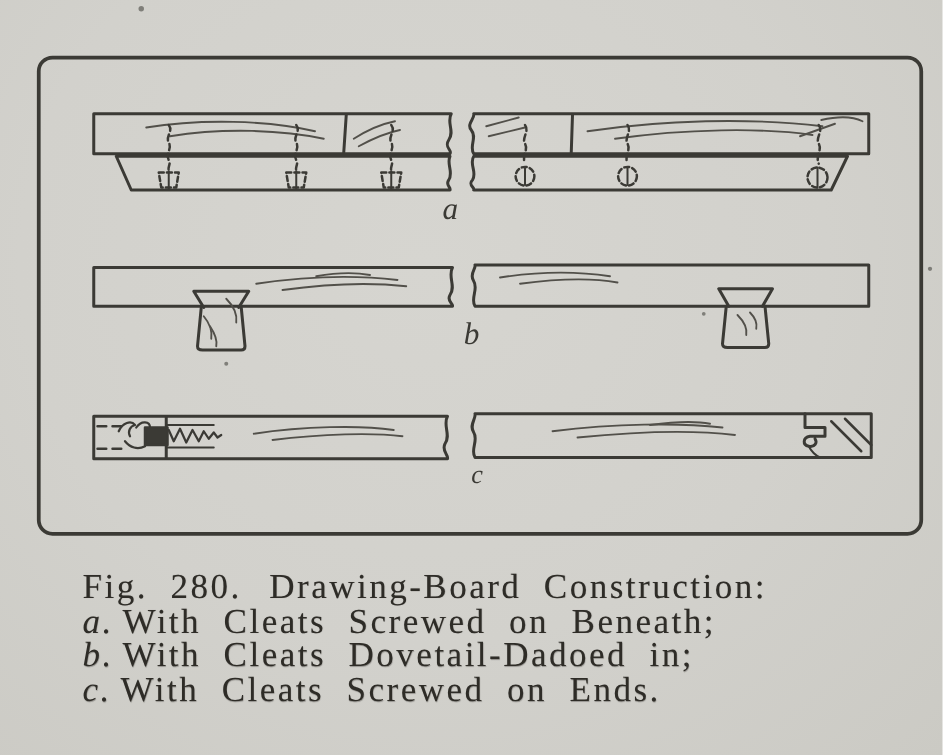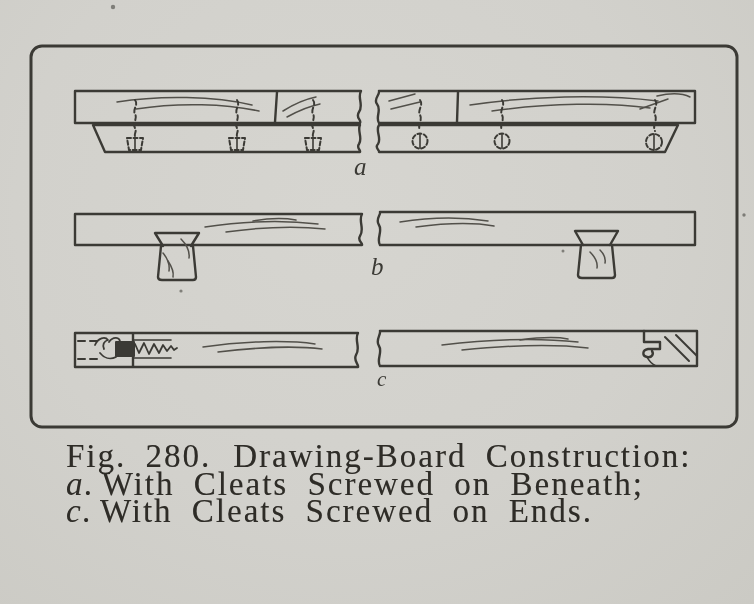--- a/index.html
+++ b/index.html
@@ -5,23 +5,23 @@
   html,body{margin:0;padding:0;}
   .page{
     position:relative;
     width:754px;height:604px;
     background:radial-gradient(ellipse at 45% 35%, #d6d5d0 0%, #d2d1cc 55%, #cbcac4 100%);
     overflow:hidden;
     font-family:"Liberation Serif","DejaVu Serif",serif;
   }
   svg.figure{position:absolute;left:0;top:0;display:block;}
   .caption{
-    position:absolute;left:66px;top:443px;
+    position:absolute;left:66px;top:456px;
     color:#2e2c27;
-    font-size:33px;
+    font-size:28px;
     letter-spacing:2px;
     word-spacing:9px;
     line-height:27.5px;
     white-space:nowrap;
     text-shadow:0.3px 0.3px 0.6px rgba(46,44,39,0.35);
   }
   .caption .fig-no{margin-right:22px;}
   .caption .it{font-style:italic;margin-right:7px;}
   .cap-line{display:block;}
 </style>
@@ -179,17 +179,20 @@
   </svg>
 
   <div class="caption">
     <span class="cap-line">
       <span class="fig-no">Fig. 280.</span><span>Drawing-Board Construction:</span>
     </span>
     <span class="cap-line">
       <span class="it">a.</span><span>With Cleats Screwed on Beneath;</span>
     </span>
     <span class="cap-line">
+      <span class="it">b.</span><span>With Cleats Dovetail-Dadoed in;</span>
+    </span>
+    <span class="cap-line">
       <span class="it">c.</span><span>With Cleats Screwed on Ends.</span>
     </span>
   </div>
 
 </div>
 
 </body></html>

